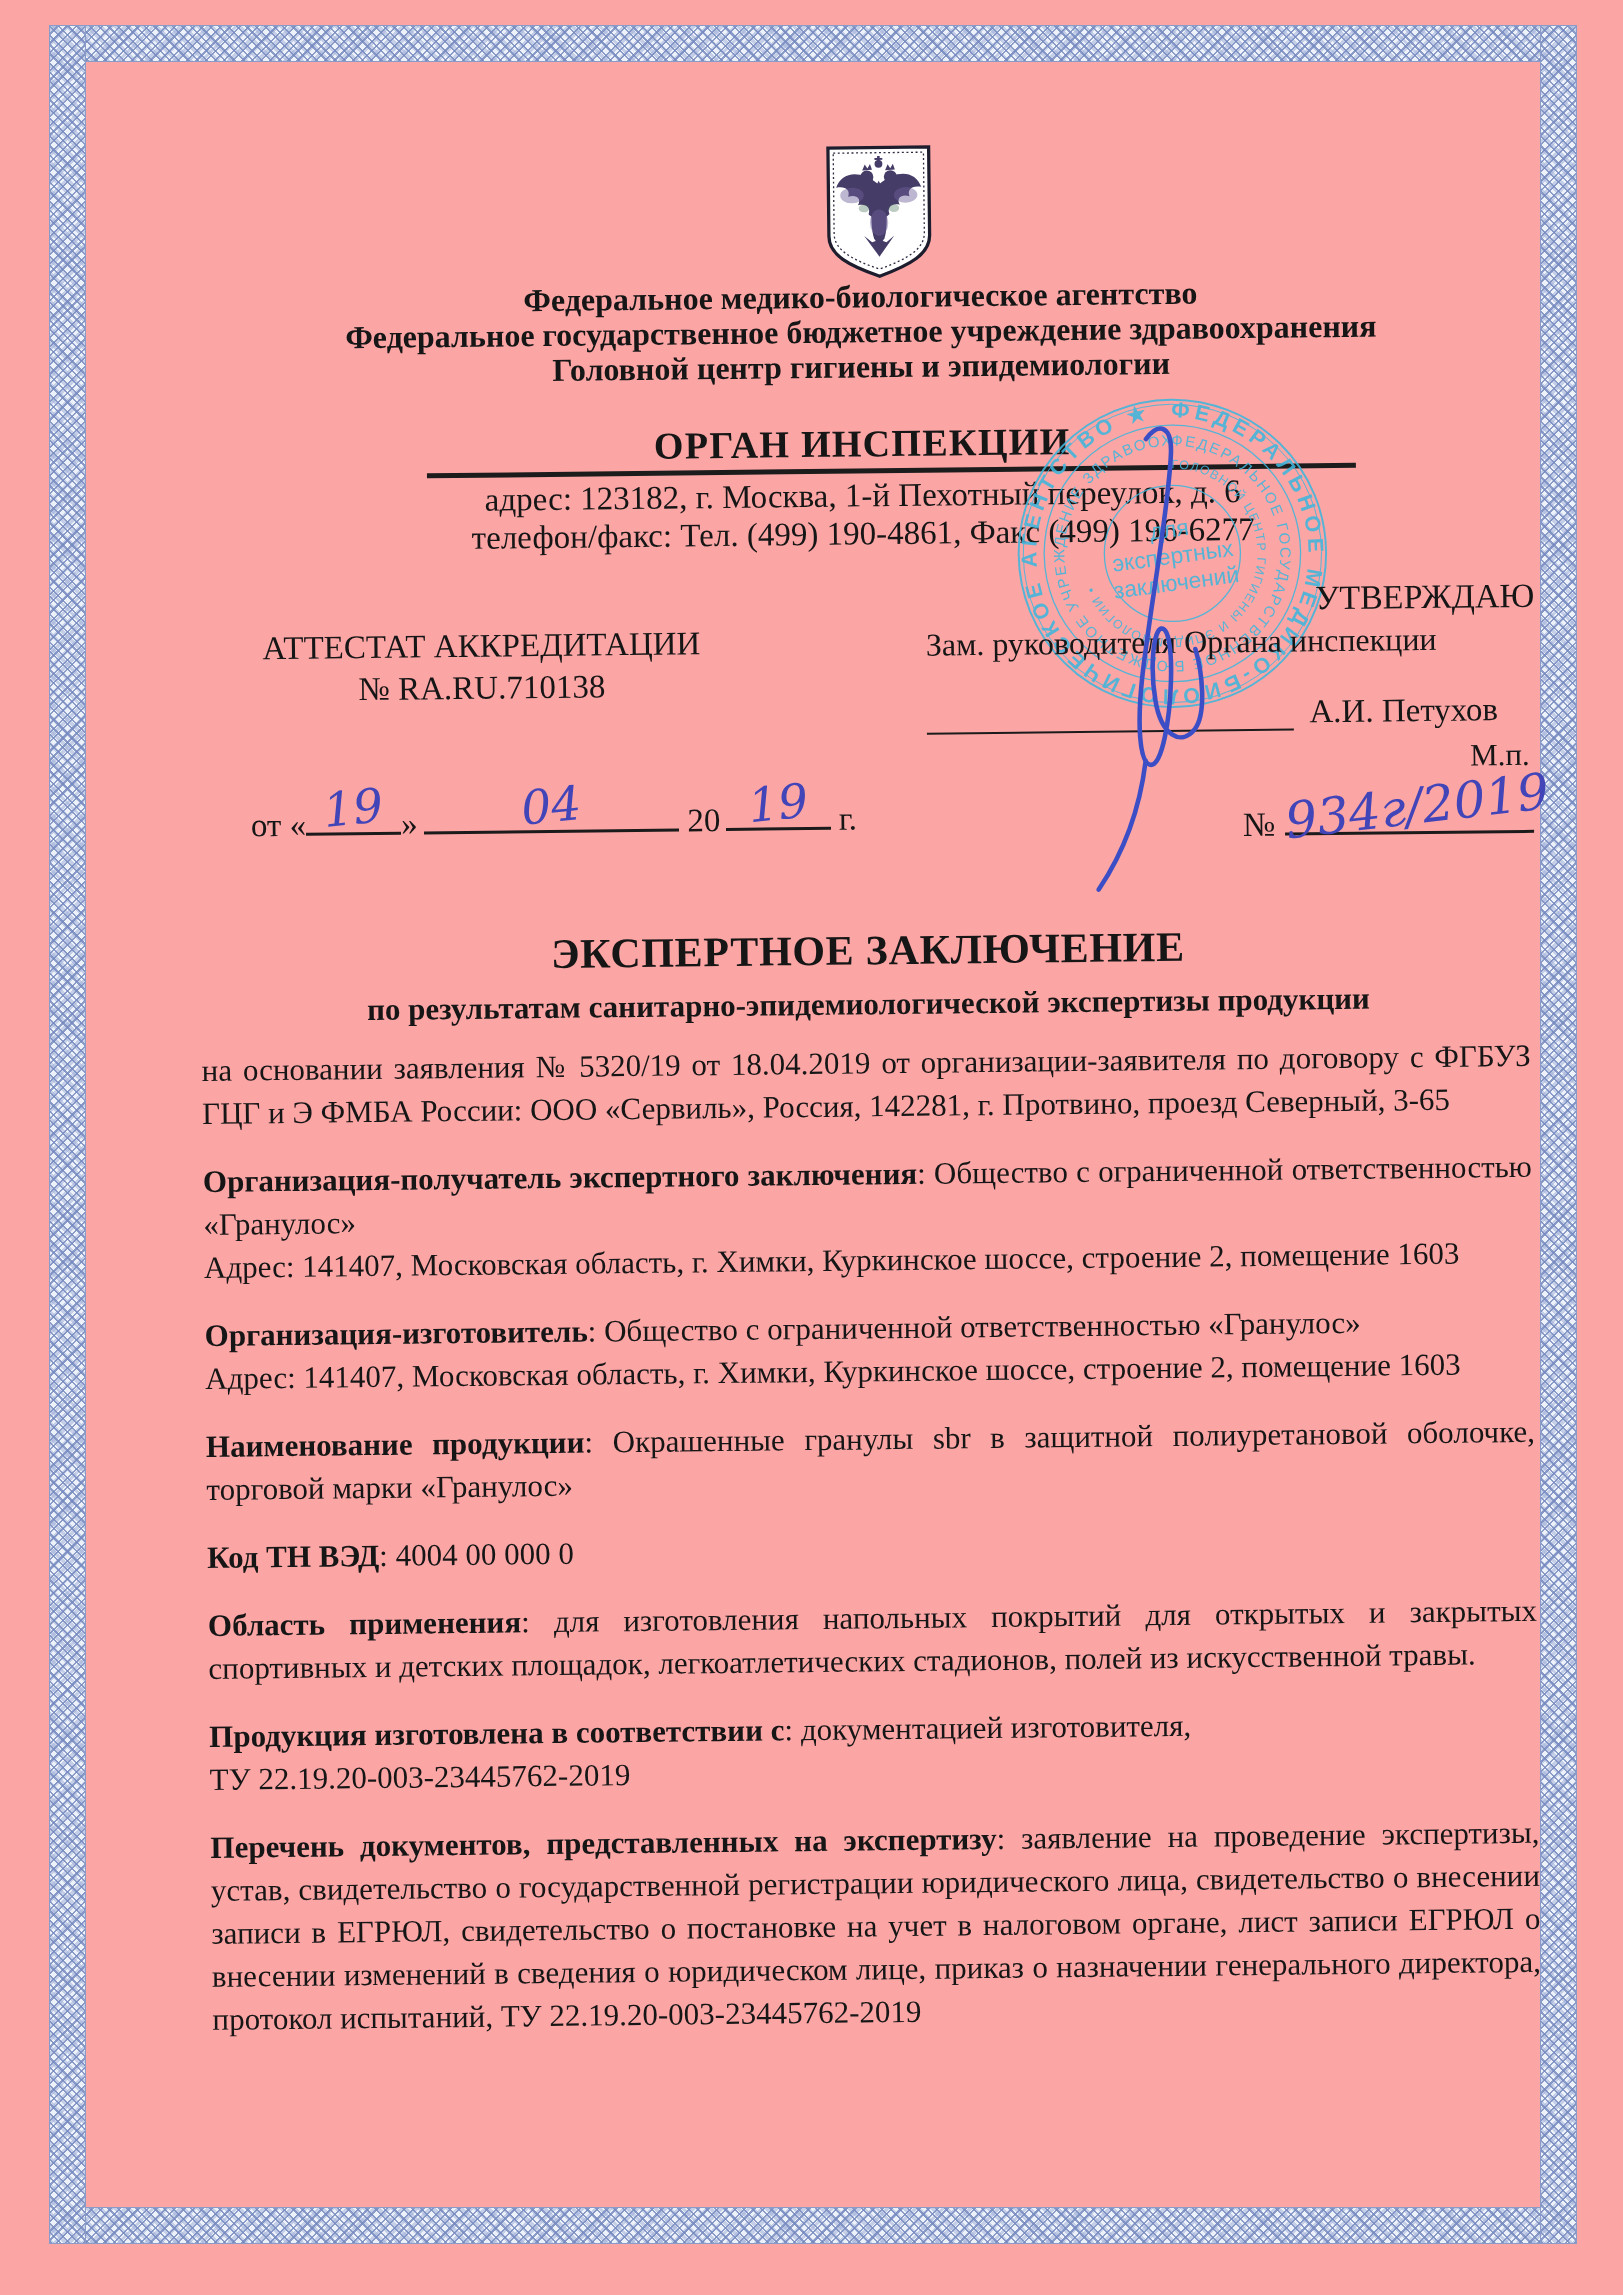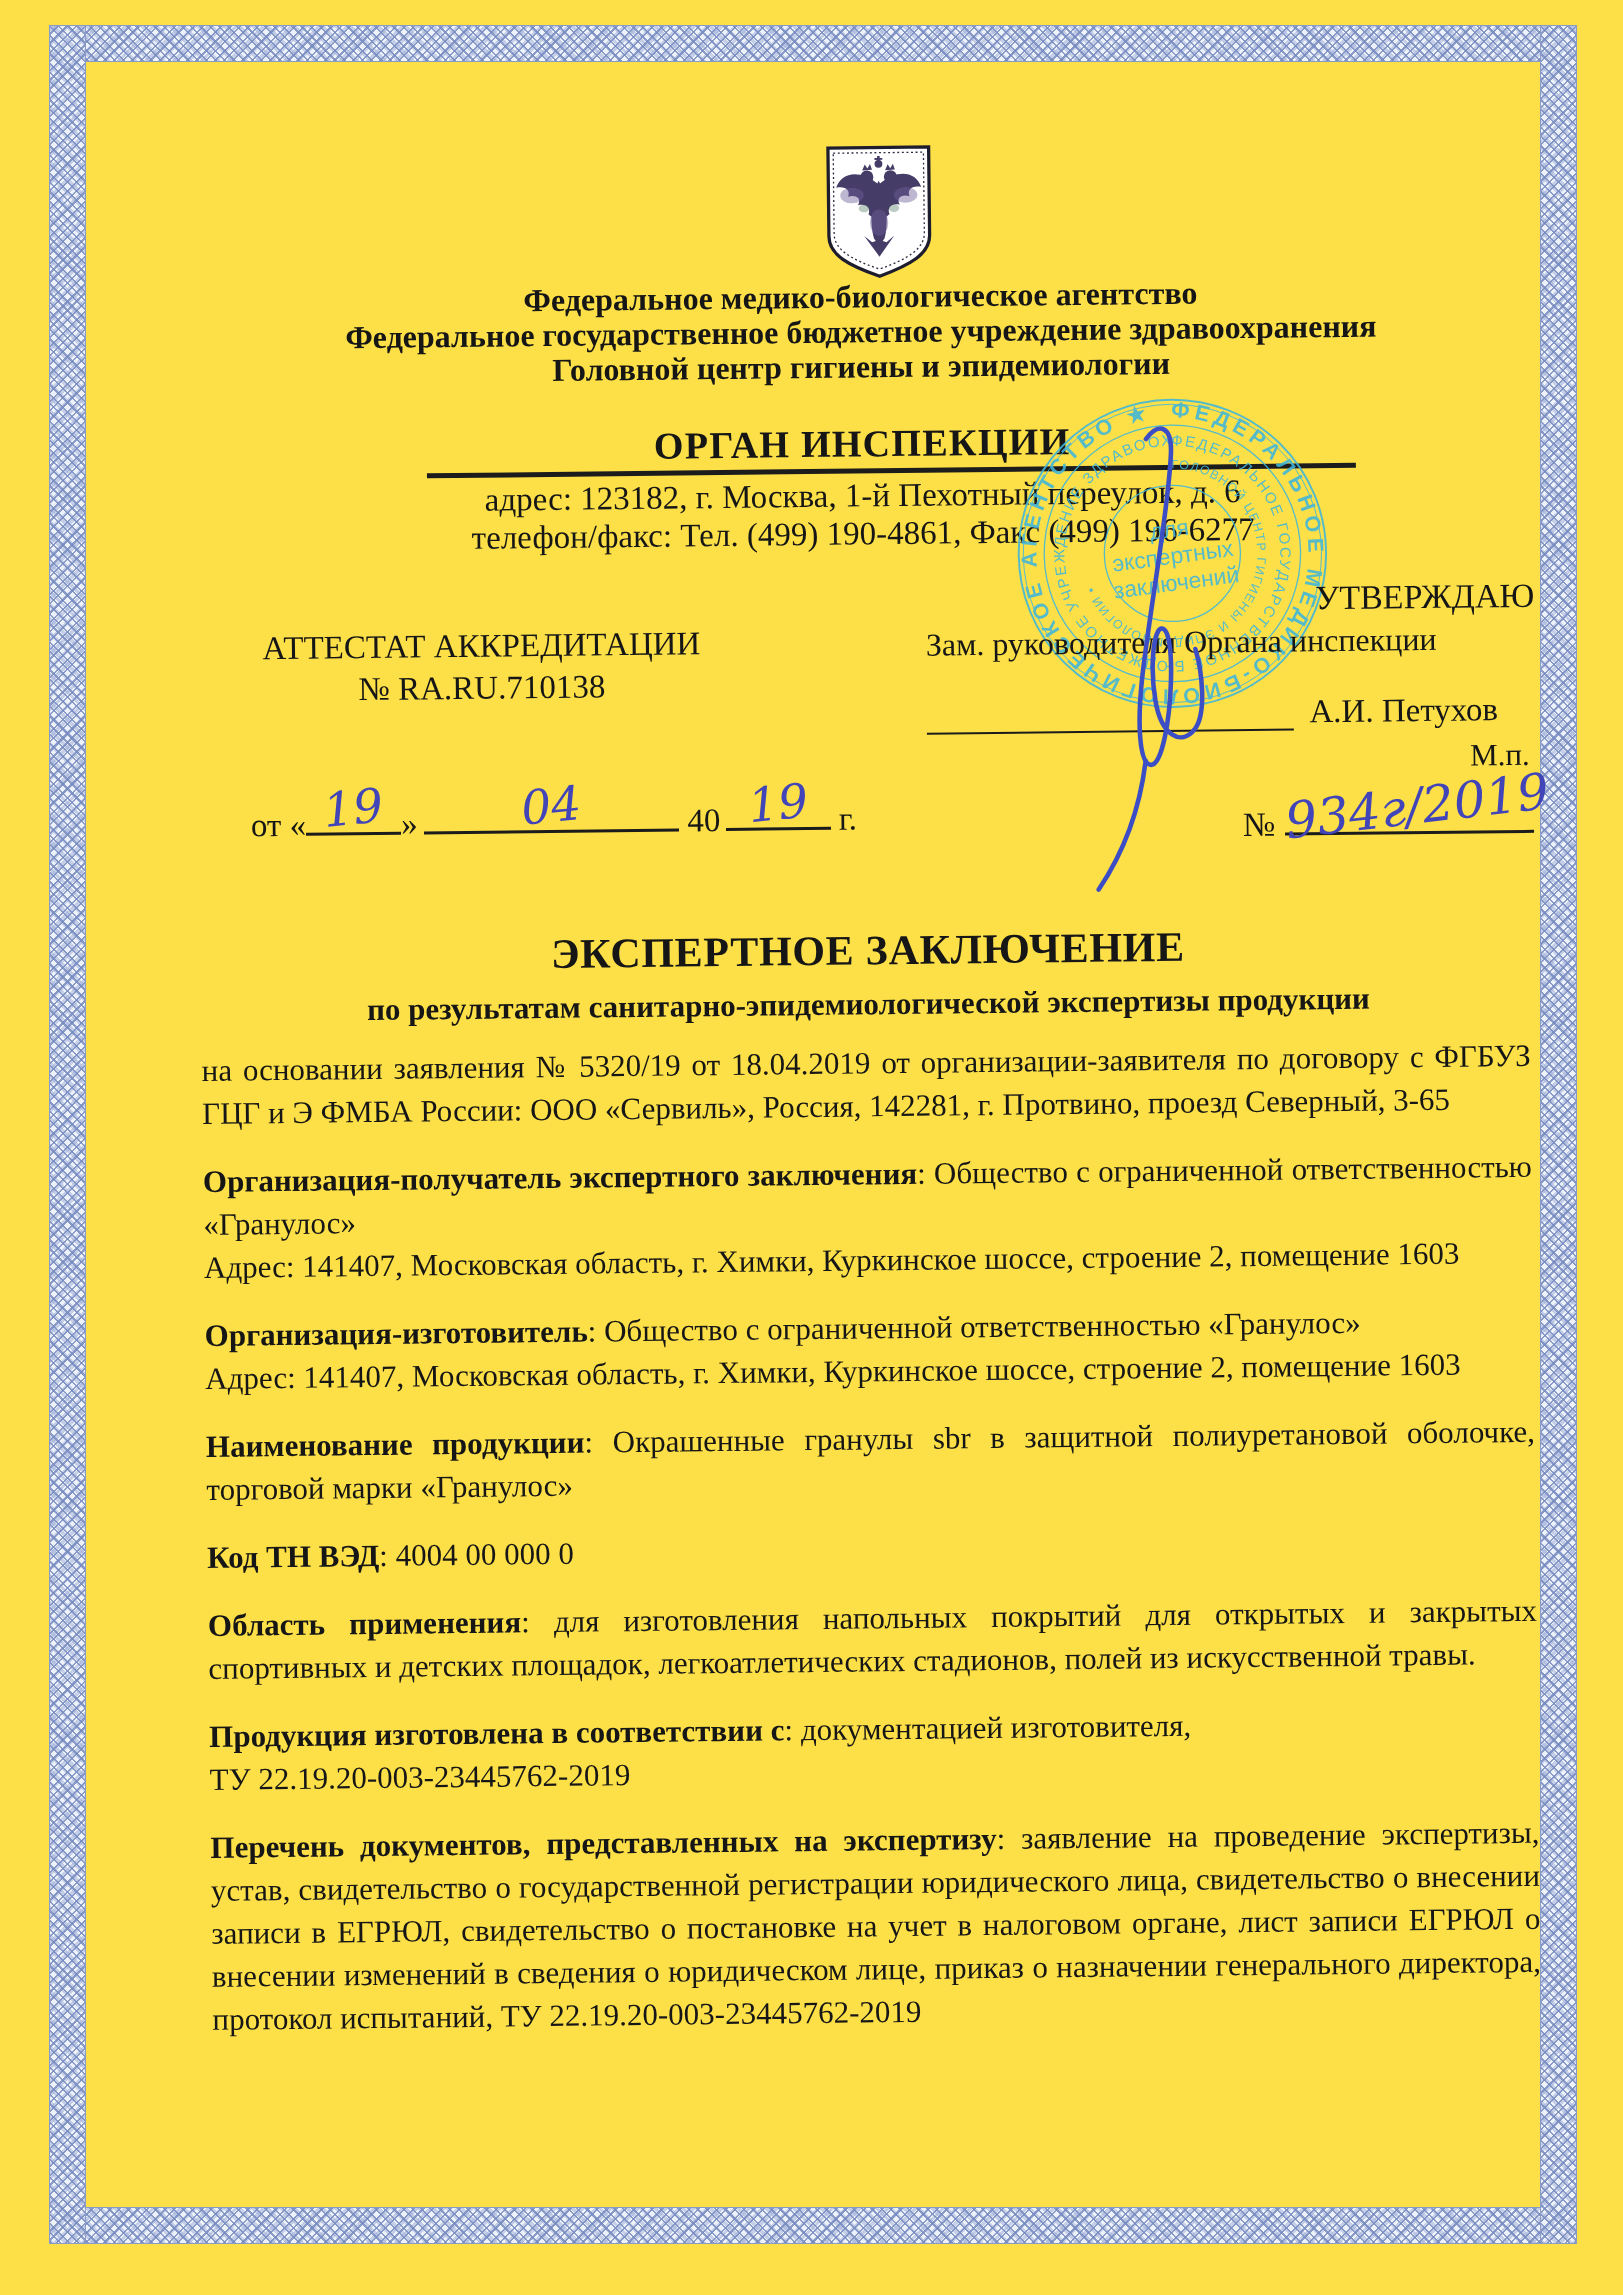--- a/index.html
+++ b/index.html
@@ -1,17 +1,17 @@
 <!DOCTYPE html>
 <html style="font-size:10.5px"><head>
 <meta charset="utf-8">
 <style>
   html,body{margin:0;padding:0;}
   body{width:1623px;height:2295px;background:#ffffff;font-family:"Liberation Serif","DejaVu Serif",serif;color:#161616;position:relative;overflow:hidden;}
-  .page{position:absolute;inset:0;background:#fde047;}
+  .page{position:absolute;inset:0;background:#fca5a5;}
 
   
   .bstrip{position:absolute;background-color:#edf1f9;border:1.3px solid #8a9bc8;box-sizing:border-box;
     background-image:
       repeating-linear-gradient(45deg, rgba(116,136,190,.8) 0 1.6px, rgba(255,255,255,0) 1.6px 6.5px),
       repeating-linear-gradient(-45deg, rgba(116,136,190,.8) 0 1.6px, rgba(255,255,255,0) 1.6px 6.5px),
       repeating-linear-gradient(45deg, rgba(163,178,217,.55) 0 3.3px, rgba(255,255,255,0) 3.3px 9.8px),
       repeating-linear-gradient(-45deg, rgba(163,178,217,.55) 0 3.3px, rgba(255,255,255,0) 3.3px 9.8px);}
   .bs-top{left:49px;right:46px;top:25px;height:37px;}
   .bs-bottom{left:49px;right:46px;bottom:51px;height:37px;}
@@ -158,21 +158,21 @@
     <svg class="sigsvg" viewBox="0 0 560 760">
       <g stroke="#3c4ec5" stroke-width="7" fill="none" stroke-linecap="round">
         <path d="M214,64 C234,38 254,44 252,86 C248,170 216,330 204,430 C196,498 198,556 214,562 C234,568 246,486 248,436 C250,390 246,352 234,354 C222,358 216,412 224,464 C232,516 262,536 284,508 C302,484 296,420 286,386"></path>
         <path d="M208,556 C198,632 170,700 134,752"></path>
       </g>
     </svg>
 
     <div class="dateline">
       <span>от</span>
       <span>«</span><span class="blank b1"><span class="hand">19</span></span><span>»</span><span class="blank b2"><span class="hand">04</span></span>
-      <span>40</span><span class="blank b3"><span class="hand">19</span></span>
+      <span>20</span><span class="blank b3"><span class="hand">19</span></span>
       <span>г.</span>
     </div>
 
     <div class="numline">
       <span>№</span><span class="blank b4"><span class="hand">934г/2019</span></span>
     </div>
 
     <div class="ctr title">ЭКСПЕРТНОЕ ЗАКЛЮЧЕНИЕ</div>
     <div class="ctr subtitle">по результатам санитарно-эпидемиологической экспертизы продукции</div>
 

